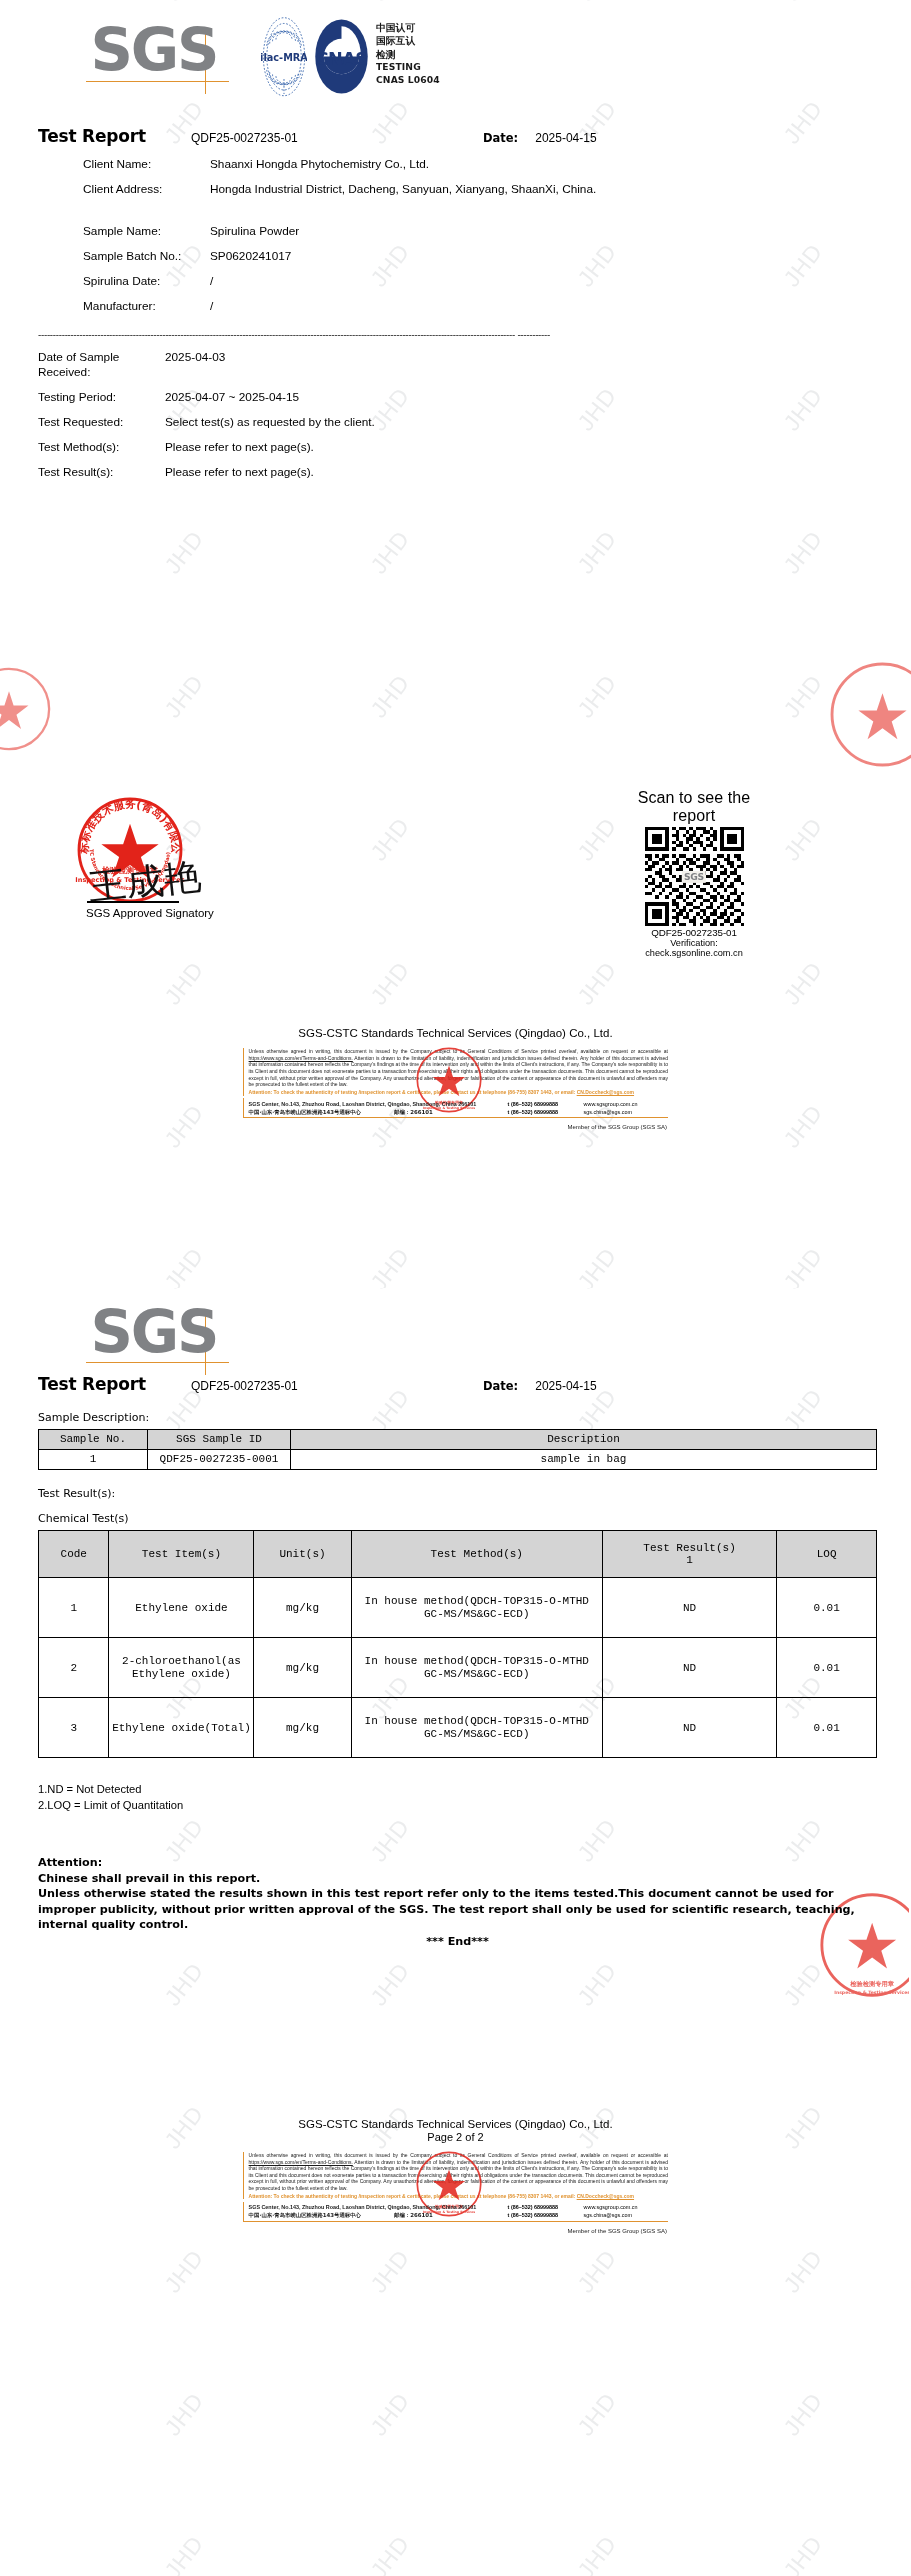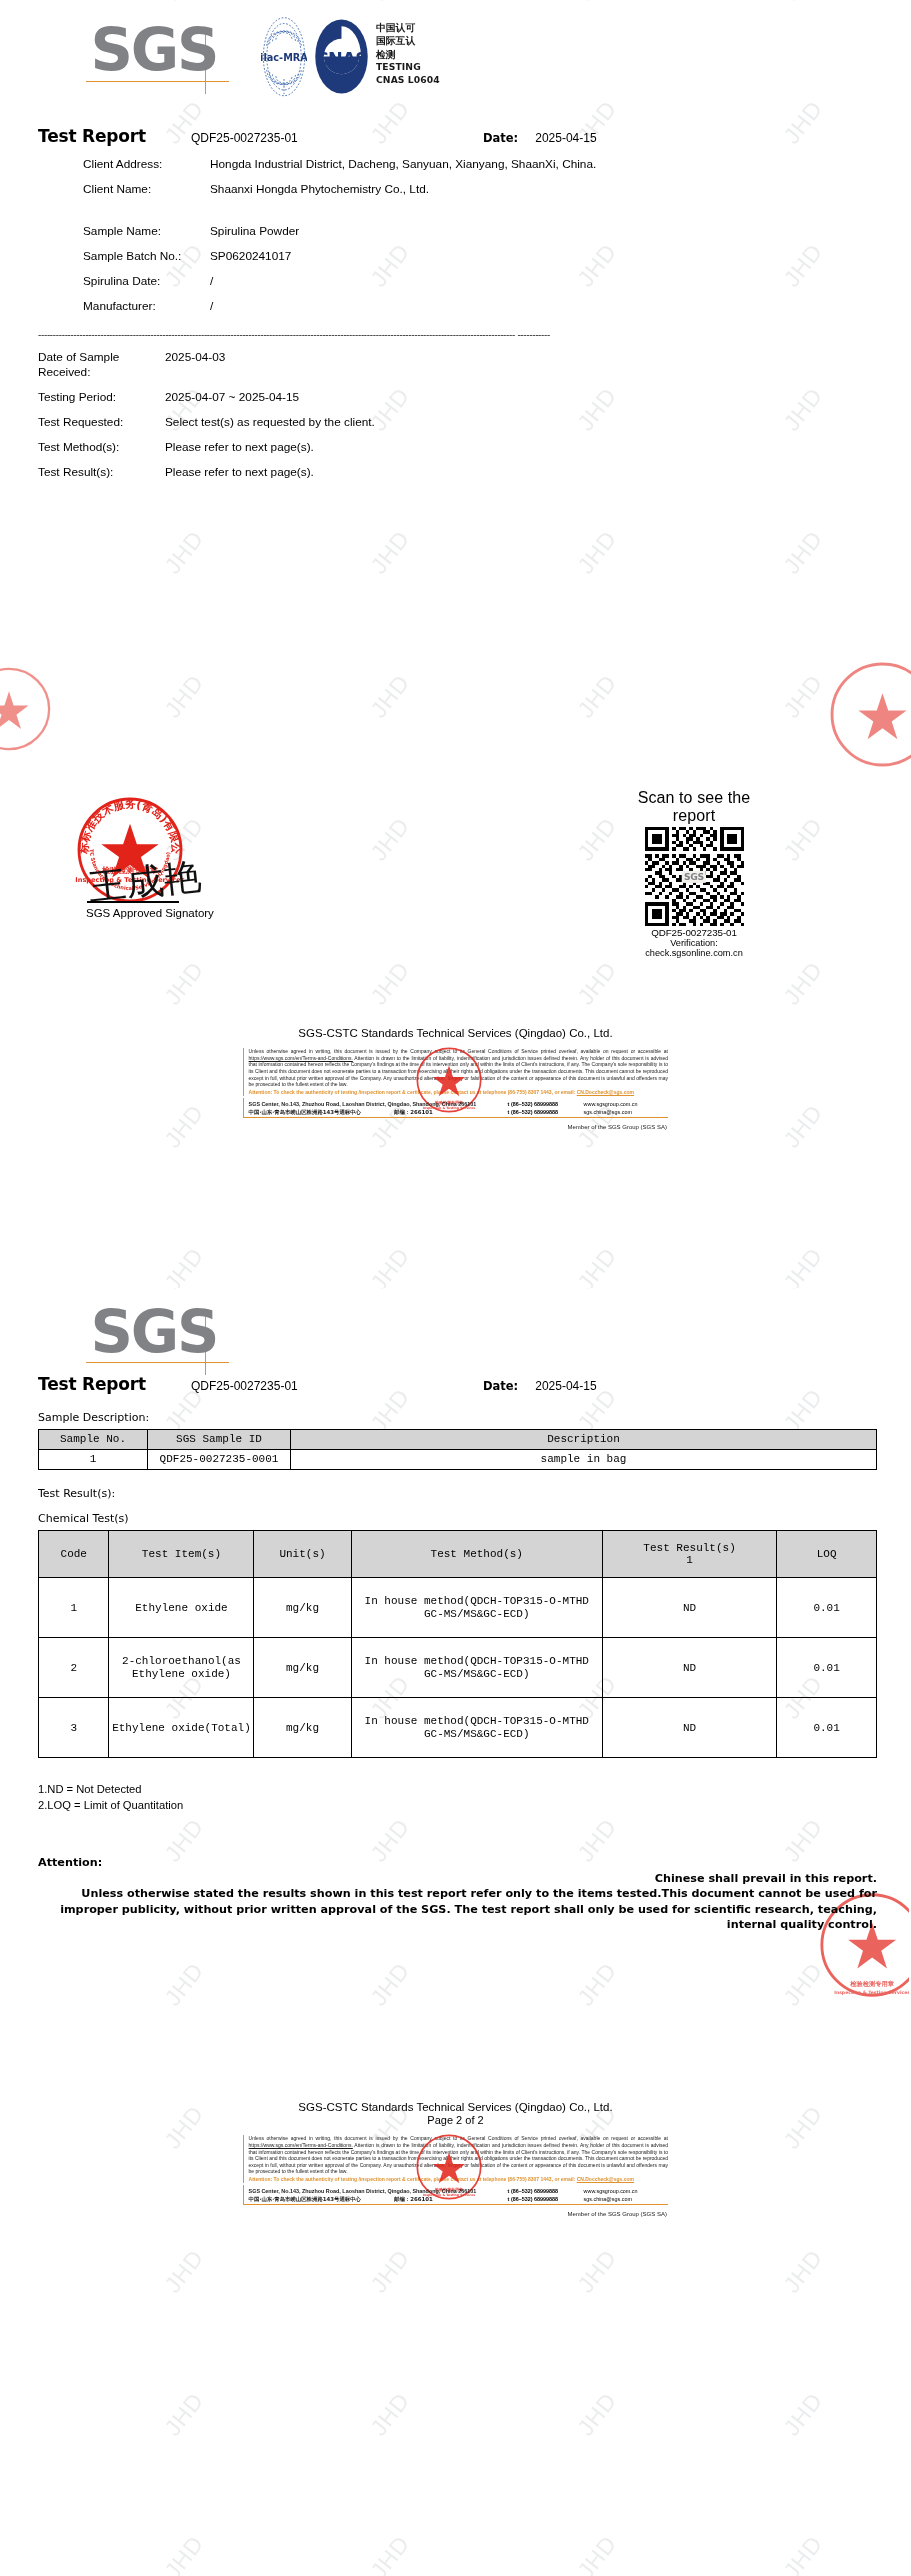--- a/index.html
+++ b/index.html
@@ -411,21 +411,20 @@
     line-height: 1.38;
   }
   .attention-blk .hd {
     font-family: "DejaVu Sans", sans-serif;
     font-weight: 700;
     font-size: 11.2px;
   }
   .attention-blk .bold {
     font-family: "DejaVu Sans", sans-serif;
     font-weight: 700;
-    text-align: right;
   }
   .endmark {
     text-align: center;
     font-family: "DejaVu Sans", sans-serif;
     font-weight: 700;
     font-size: 11.2px;
     margin-top: 1.1px;
   }
 
   .p2-stamp-right {
@@ -562,26 +561,26 @@
 
     <div class="title-row">
       <div class="rpt-title">Test Report</div>
       <div class="rpt-no">QDF25-0027235-01</div>
       <div class="date-lbl">Date:</div>
       <div class="date-val">2025-04-15</div>
     </div>
 
     <div class="fields-indent">
       <div class="field">
+        <div class="f-lbl">Client Name:</div>
+        <div class="f-val">Shaanxi Hongda Phytochemistry Co., Ltd.</div>
+      </div>
+      <div class="field">
         <div class="f-lbl">Client Address:</div>
         <div class="f-val">Hongda Industrial District, Dacheng, Sanyuan, Xianyang, ShaanXi, China.</div>
-      </div>
-      <div class="field">
-        <div class="f-lbl">Client Name:</div>
-        <div class="f-val">Shaanxi Hongda Phytochemistry Co., Ltd.</div>
       </div>
     </div>
 
     <div class="gap-2"></div>
 
     <div class="fields-indent">
       <div class="field">
         <div class="f-lbl">Sample Name:</div>
         <div class="f-val">Spirulina Powder</div>
       </div>
@@ -1075,20 +1074,21 @@
 
     <div class="remark">
       <div>1.ND = Not Detected</div>
       <div>2.LOQ = Limit of Quantitation</div>
     </div>
 
     <div class="attention-blk">
       <div class="hd">Attention:</div>
       <div class="bold">Chinese shall prevail in this report.</div>
       <div class="bold">Unless otherwise stated the results shown in this test report refer only to the items tested.This document cannot be used for improper publicity, without prior written approval of the SGS. The test report shall only be used for scientific research, teaching, internal quality control.</div>
+      <div class="endmark">*** End***</div>
     </div>
   </div>
 
   <div class="p2-stamp-right" style="top:597px;">
     <svg viewBox="0 0 160 210" width="92" height="120" opacity="0.7">
       <circle cx="96" cy="105" r="88" fill="none" stroke="#e2231a" stroke-width="5"></circle>
       <path d="M96 66 L106 96 L138 96 L112 115 L122 146 L96 127 L70 146 L80 115 L54 96 L86 96 Z" fill="#e2231a"></path>
       <text x="96" y="176" text-anchor="middle" font-family="DejaVu Sans, sans-serif" font-size="11" font-weight="700" fill="#e2231a">检验检测专用章</text>
       <text x="96" y="190" text-anchor="middle" font-family="DejaVu Sans, sans-serif" font-size="8" font-weight="700" fill="#e2231a">Inspection &amp; Testing Services</text>
     </svg>

